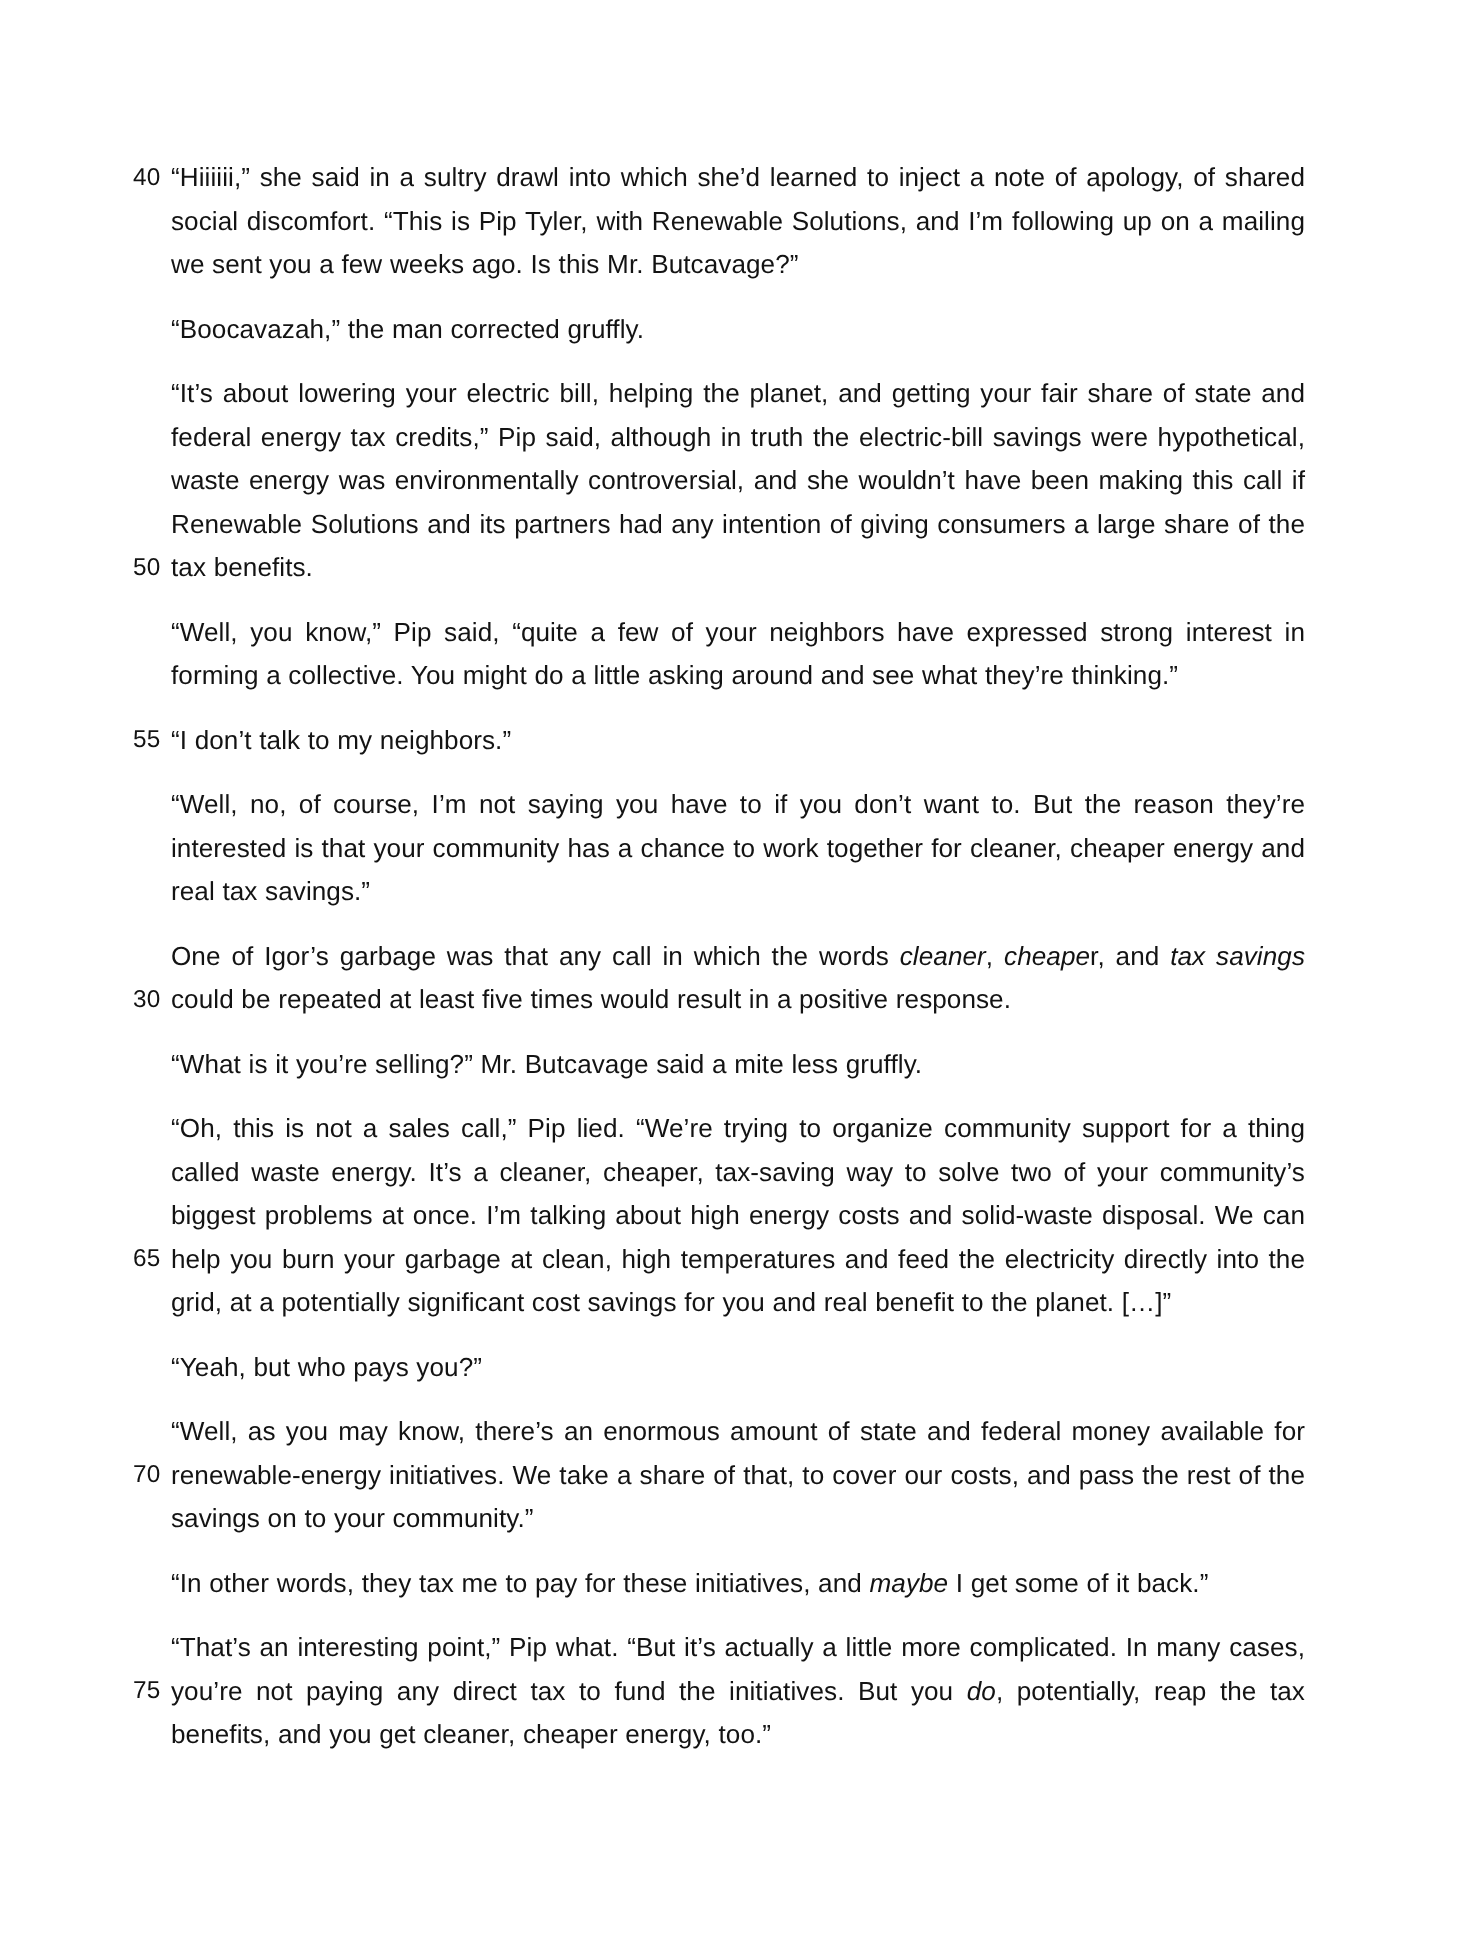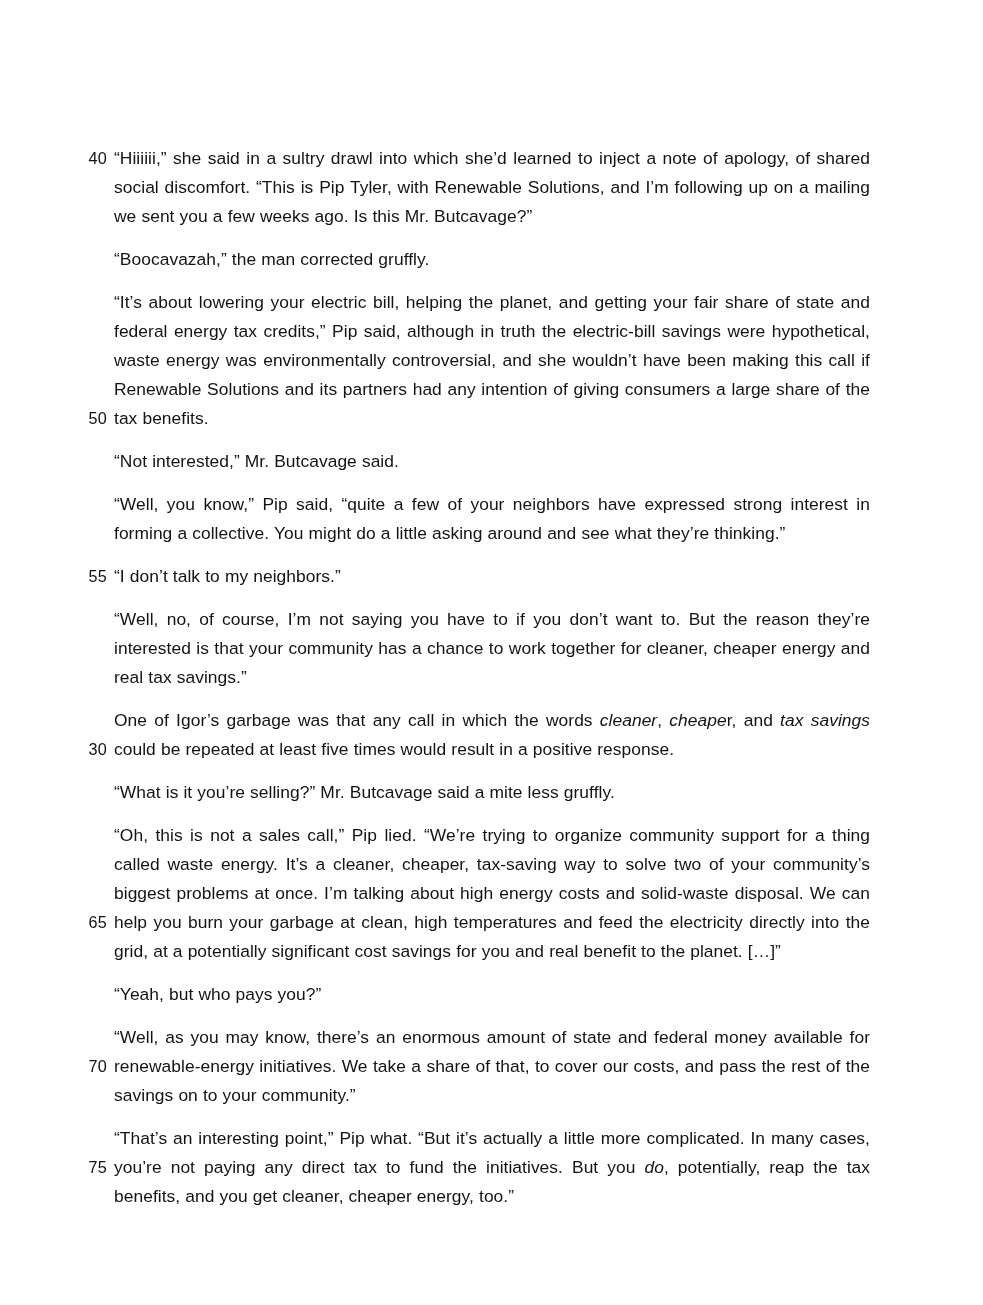--- a/index.html
+++ b/index.html
@@ -22,21 +22,20 @@
     width: 983px;
     height: 1305px;
     background: #ffffff;
     box-sizing: border-box;
     padding: 104px 113px 0 70px;
   }
 
   #prose {
     position: relative;
     width: 800px;
-    margin-top: 40px;
   }
 
   
   .para {
     position: relative;
     margin: 0 0 14px 0;
     padding-left: 44px;          
     font-size: 17.4px;
     line-height: 29px;
     text-align: justify;
@@ -85,23 +84,20 @@
         </div><span><span>“Boocavazah,” the man corrected gruffly.</span></span></div>
       <div class="para"><div class="linenums">
           <span class="blank">&nbsp;</span>
           <span class="blank">&nbsp;</span>
           <span class="blank">&nbsp;</span>
           <span class="blank">&nbsp;</span>
           <span>50</span>
         </div><span><span>“It’s about lowering your electric bill, helping the planet, and getting your fair share of state and federal energy tax credits,” Pip said, although in truth the electric-bill savings were hypothetical, waste energy was environmentally controversial, and she wouldn’t have been making this call if Renewable Solutions and its partners had any intention of giving consumers a large share of the tax benefits.</span></span></div>
       <div class="para"><div class="linenums">
           <span class="blank">&nbsp;</span>
-        </div><span><span>“Not interested,” Mr. Butcavage said.</span></span></div>
-      <div class="para"><div class="linenums">
-          <span class="blank">&nbsp;</span>
           <span class="blank">&nbsp;</span>
           <span class="blank">&nbsp;</span>
         </div><span><span>“Well, you know,” Pip said, “quite a few of your neighbors have expressed strong interest in forming a collective. You might do a little asking around and see what they’re thinking.”</span></span></div>
       <div class="para"><div class="linenums">
           <span>55</span>
         </div><span><span>“I don’t talk to my neighbors.”</span></span></div>
       <div class="para"><div class="linenums">
           <span class="blank">&nbsp;</span>
           <span class="blank">&nbsp;</span>
           <span class="blank">&nbsp;</span>
@@ -124,17 +120,21 @@
       <div class="para"><div class="linenums">
           <span class="blank">&nbsp;</span>
         </div><span><span>“Yeah, but who pays you?”</span></span></div>
       <div class="para"><div class="linenums">
           <span class="blank">&nbsp;</span>
           <span>70</span>
           <span class="blank">&nbsp;</span>
         </div><span><span>“Well, as you may know, there’s an enormous amount of state and federal money available for renewable-energy initiatives. We take a share of that, to cover our costs, and pass the rest of the savings on to your community.”</span></span></div>
       <div class="para"><div class="linenums">
           <span class="blank">&nbsp;</span>
+          <span class="blank">&nbsp;</span>
+        </div><span><span>“In other words, they tax me to pay for these initiatives, and </span><em>maybe</em><span> I get some of it back.”</span></span></div>
+      <div class="para"><div class="linenums">
+          <span class="blank">&nbsp;</span>
           <span>75</span>
           <span class="blank">&nbsp;</span>
         </div><span><span>“That’s an interesting point,” Pip what. “But it’s actually a little more complicated. In many cases, you’re not paying any direct tax to fund the initiatives. But you </span><em>do</em><span>, potentially, reap the tax benefits, and you get cleaner, cheaper energy, too.”</span></span></div>
     </div>
 </div>
 
 </body></html>

